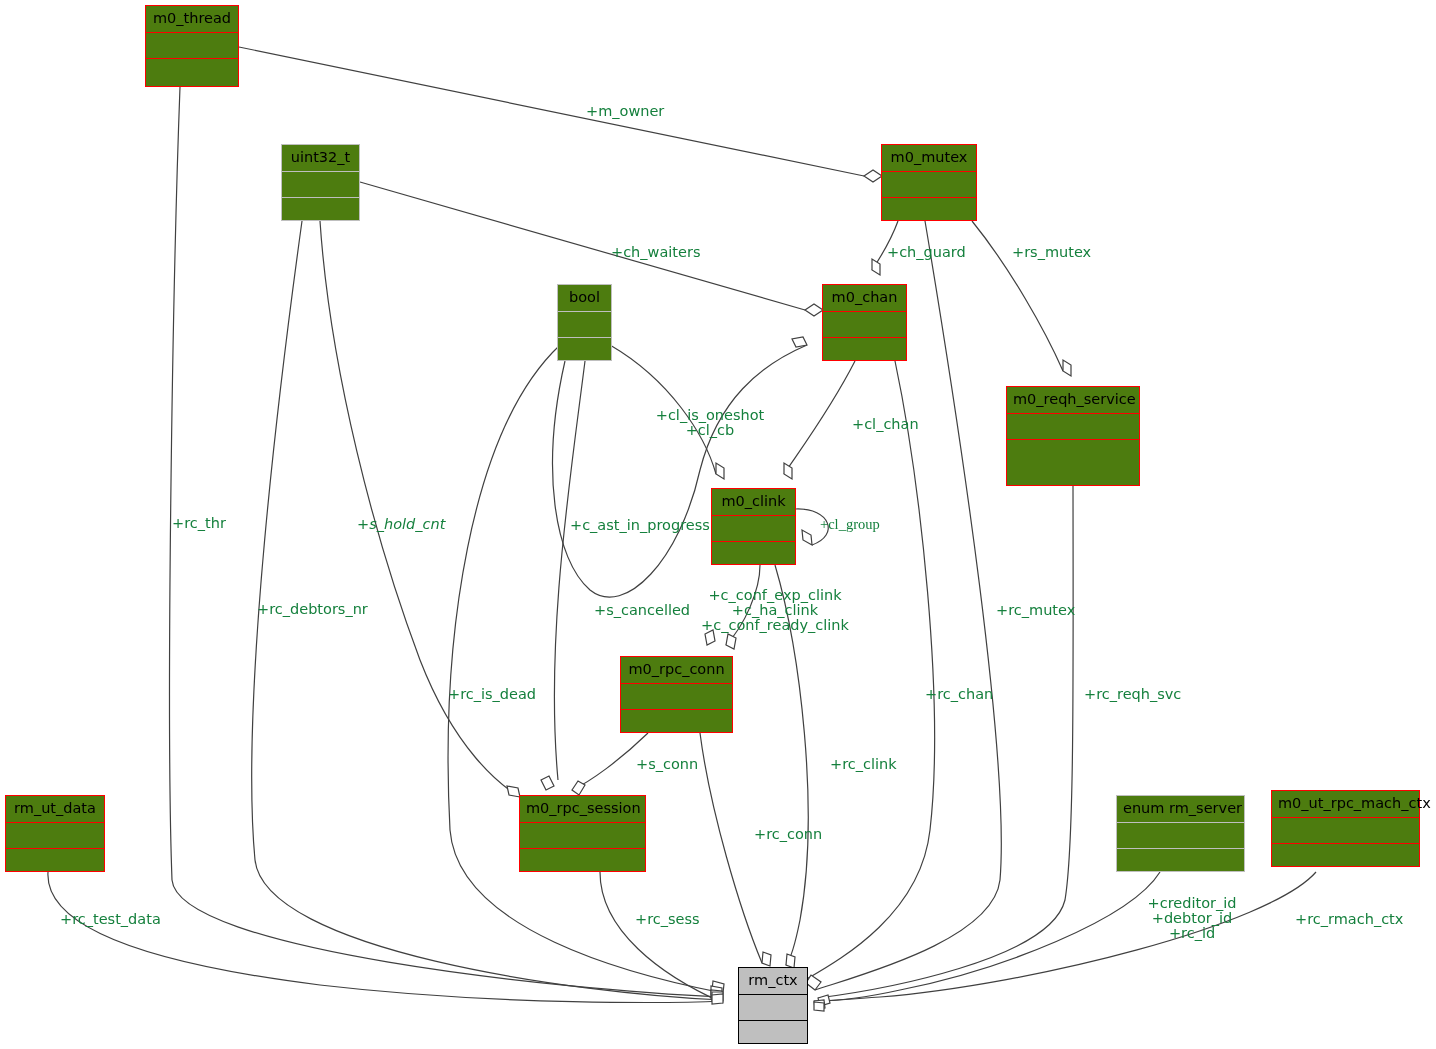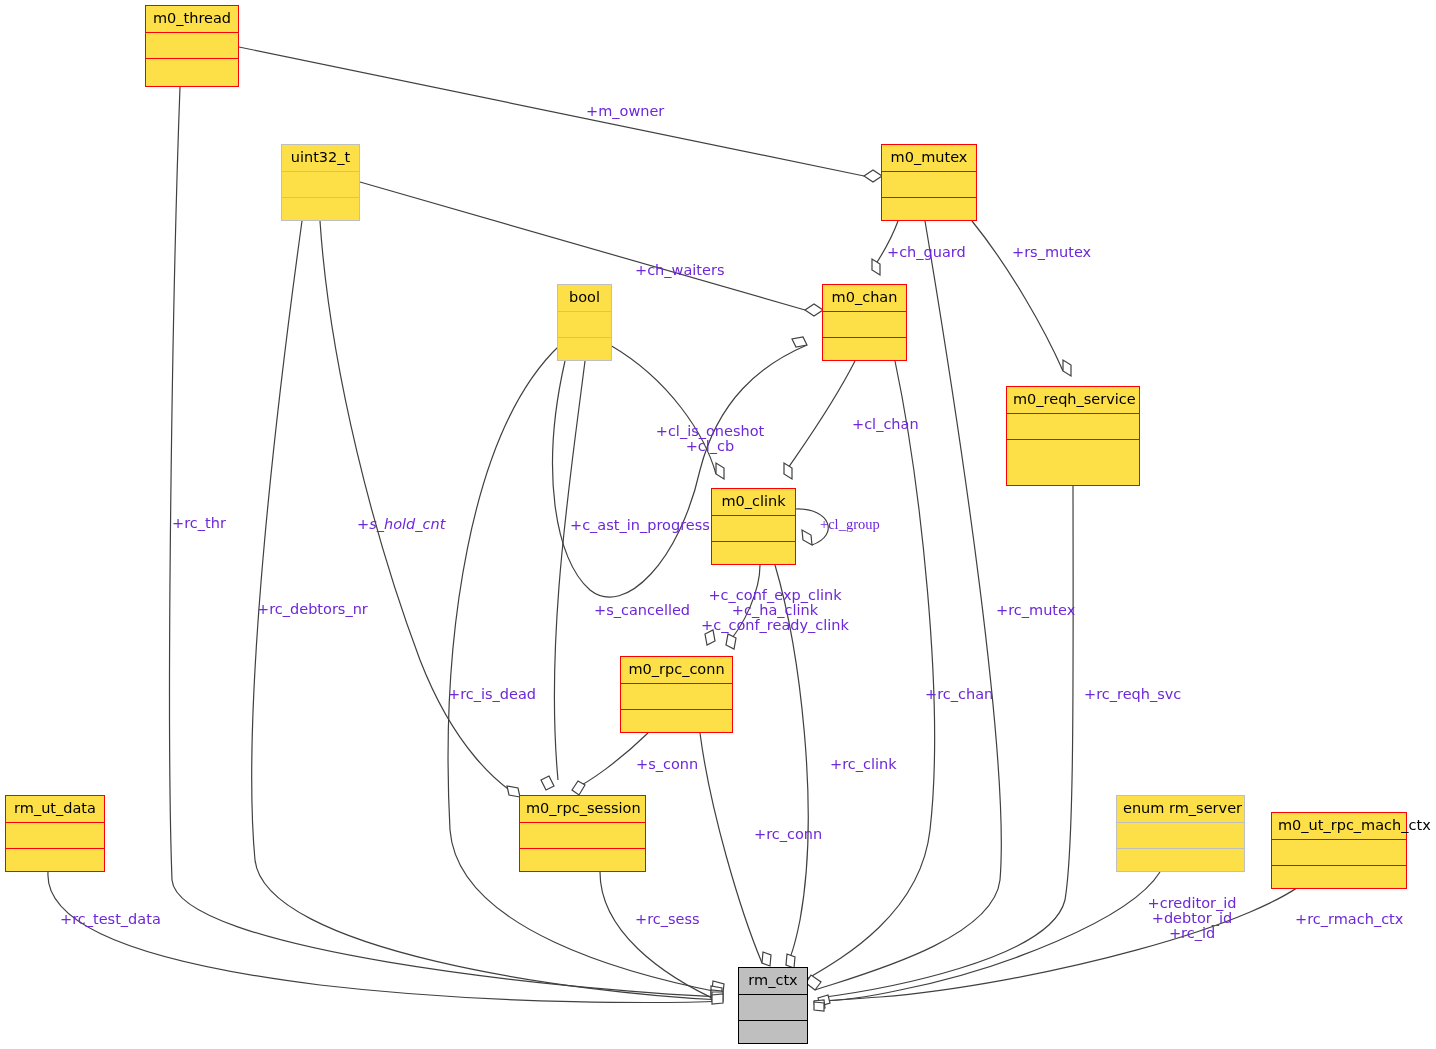--- a/index.html
+++ b/index.html
@@ -20,21 +20,21 @@
   #edges {
     position: absolute;
     left: 0;
     top: 0;
     width: 1436px;
     height: 1049px;
   }
   .uml-box {
     position: absolute;
     box-sizing: border-box;
-    background: #fde047;
+    background: #4d7c0f;
     border: 1px solid #ff0000;
     z-index: 5;
   }
   .uml-box.gray-class {
     border-color: #bfbfbf;
   }
   .uml-box.focus-class {
     border: 1px solid #000000;
     background: #bfbfbf;
   }
@@ -57,21 +57,21 @@
   }
   .gray-class .uml-row { border-bottom-color: #bfbfbf; }
   .focus-class .uml-row { border-bottom-color: #000000; }
   .uml-row.last {
     border-bottom: none;
   }
   .edge-label {
     position: absolute;
     font-size: 14.5px;
     line-height: 15px;
-    color: #6d28d9;
+    color: #15803d;
     white-space: pre;
     z-index: 4;
     background: transparent;
   }
   .edge-label.center { text-align: center; }
 </style>
 </head>
 <body>
 
 <div id="diagram">
@@ -206,38 +206,38 @@
       <div class="uml-box" style="left: 519px; top: 795px; width: 127px; height: 77px;">
         <div class="uml-title">m0_rpc_session</div>
         <div class="uml-row"></div>
         <div class="uml-row last"></div>
       </div>
       <div class="uml-box gray-class" style="left: 1116px; top: 795px; width: 129px; height: 77px;">
         <div class="uml-title">enum rm_server</div>
         <div class="uml-row"></div>
         <div class="uml-row last"></div>
       </div>
-      <div class="uml-box" style="left: 1271px; top: 812px; width: 136px; height: 77px;">
+      <div class="uml-box" style="left: 1271px; top: 790px; width: 149px; height: 77px;">
         <div class="uml-title">m0_ut_rpc_mach_ctx</div>
         <div class="uml-row"></div>
         <div class="uml-row last"></div>
       </div>
       <div class="uml-box focus-class" style="left: 738px; top: 967px; width: 70px; height: 77px;">
         <div class="uml-title">rm_ctx</div>
         <div class="uml-row"></div>
         <div class="uml-row last"></div>
       </div>
     </div>
 
   <div id="label-layer">
       <div class="edge-label" style="left: 586px; top: 104px;">+m_owner</div>
-      <div class="edge-label" style="left: 611px; top: 263px; margin-left: 24px;">+ch_waiters</div>
+      <div class="edge-label" style="left: 611px; top: 245px;">+ch_waiters</div>
       <div class="edge-label" style="left: 887px; top: 245px;">+ch_guard</div>
       <div class="edge-label" style="left: 1012px; top: 245px;">+rs_mutex</div>
-      <div class="edge-label center" style="left: 590px; width: 240px; top: 408px; margin-top: 16px;">+cl_is_oneshot
+      <div class="edge-label center" style="left: 590px; width: 240px; top: 408px;">+cl_is_oneshot
 +cl_cb</div>
       <div class="edge-label" style="left: 852px; top: 417px;">+cl_chan</div>
       <div class="edge-label" style="left: 172px; top: 516px;">+rc_thr</div>
       <div class="edge-label" style="left: 357px; top: 517px; font-style: italic;">+s_hold_cnt</div>
       <div class="edge-label" style="left: 570px; top: 518px;">+c_ast_in_progress</div>
       <div class="edge-label" style="left: 820px; top: 517px; font-family: Liberation Serif, serif;">+cl_group</div>
       <div class="edge-label" style="left: 257px; top: 602px;">+rc_debtors_nr</div>
       <div class="edge-label" style="left: 594px; top: 603px;">+s_cancelled</div>
       <div class="edge-label center" style="left: 655px; width: 240px; top: 588px;">+c_conf_exp_clink
 +c_ha_clink

